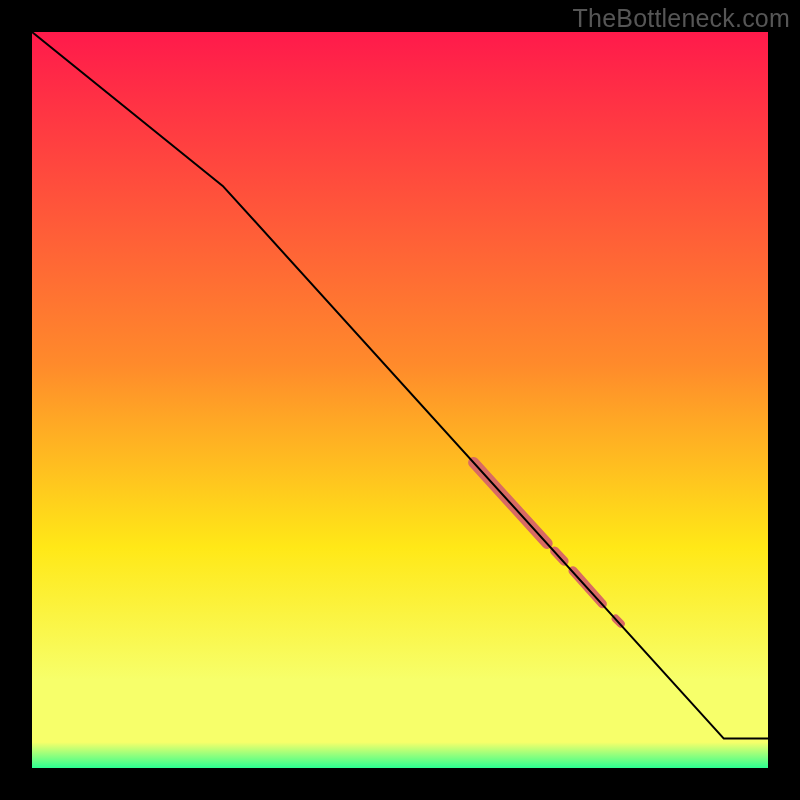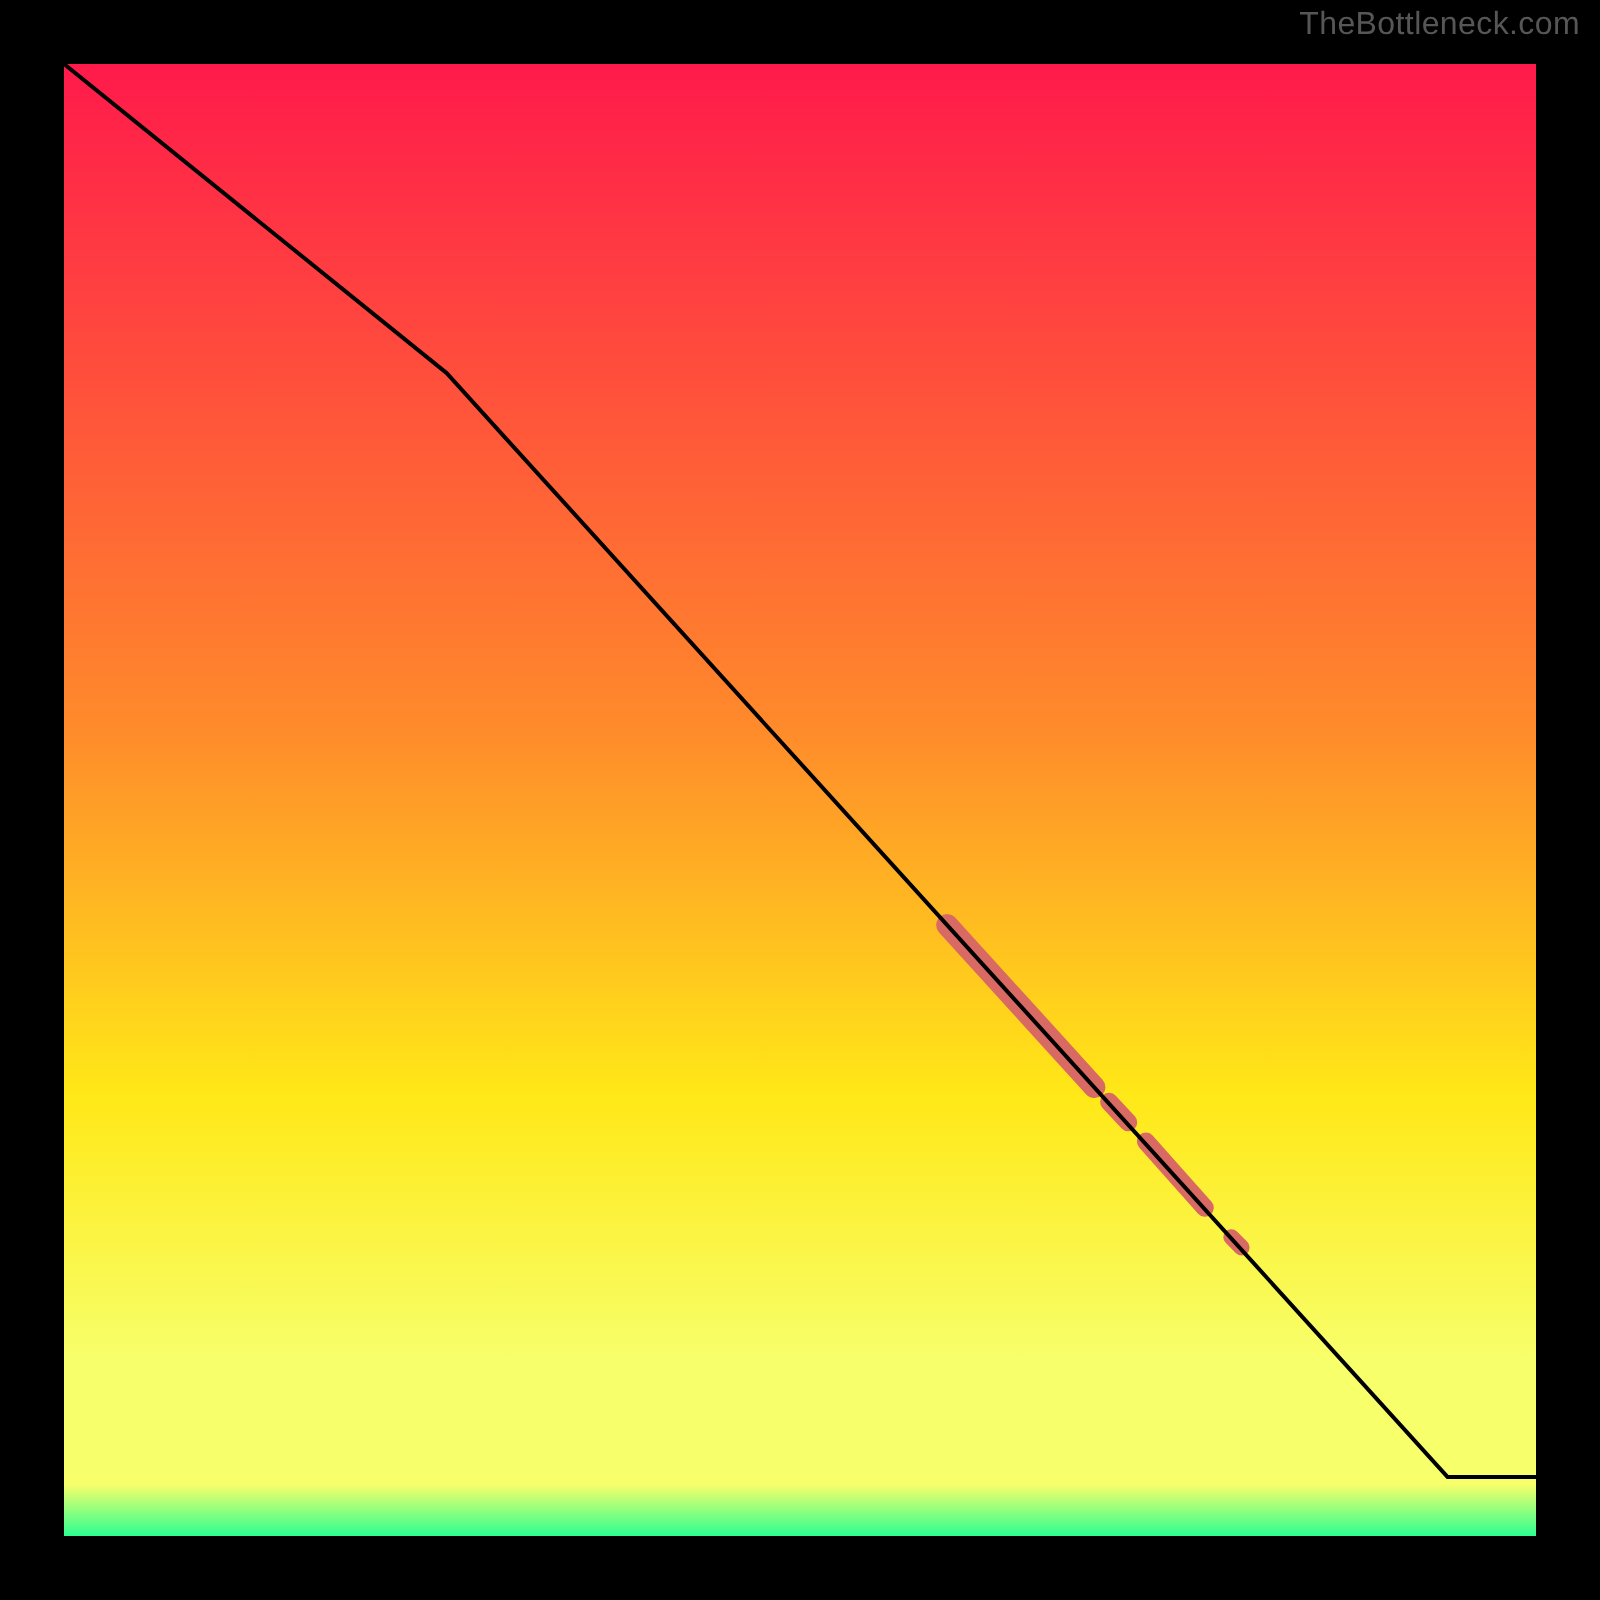--- a/index.html
+++ b/index.html
@@ -8,21 +8,21 @@
     position: relative;
     width: 800px;
     height: 800px;
     background: #000;
   }
   .watermark {
     position: absolute;
     top: 4px;
     right: 10px;
     font-family: Arial, Helvetica, sans-serif;
-    font-size: 16px;
+    font-size: 25px;
     font-weight: 500;
     color: #565656;
     letter-spacing: 0.2px;
     z-index: 20;
     user-select: none;
   }
   .plot {
     position: absolute;
     left: 32px;
     top: 32px;

